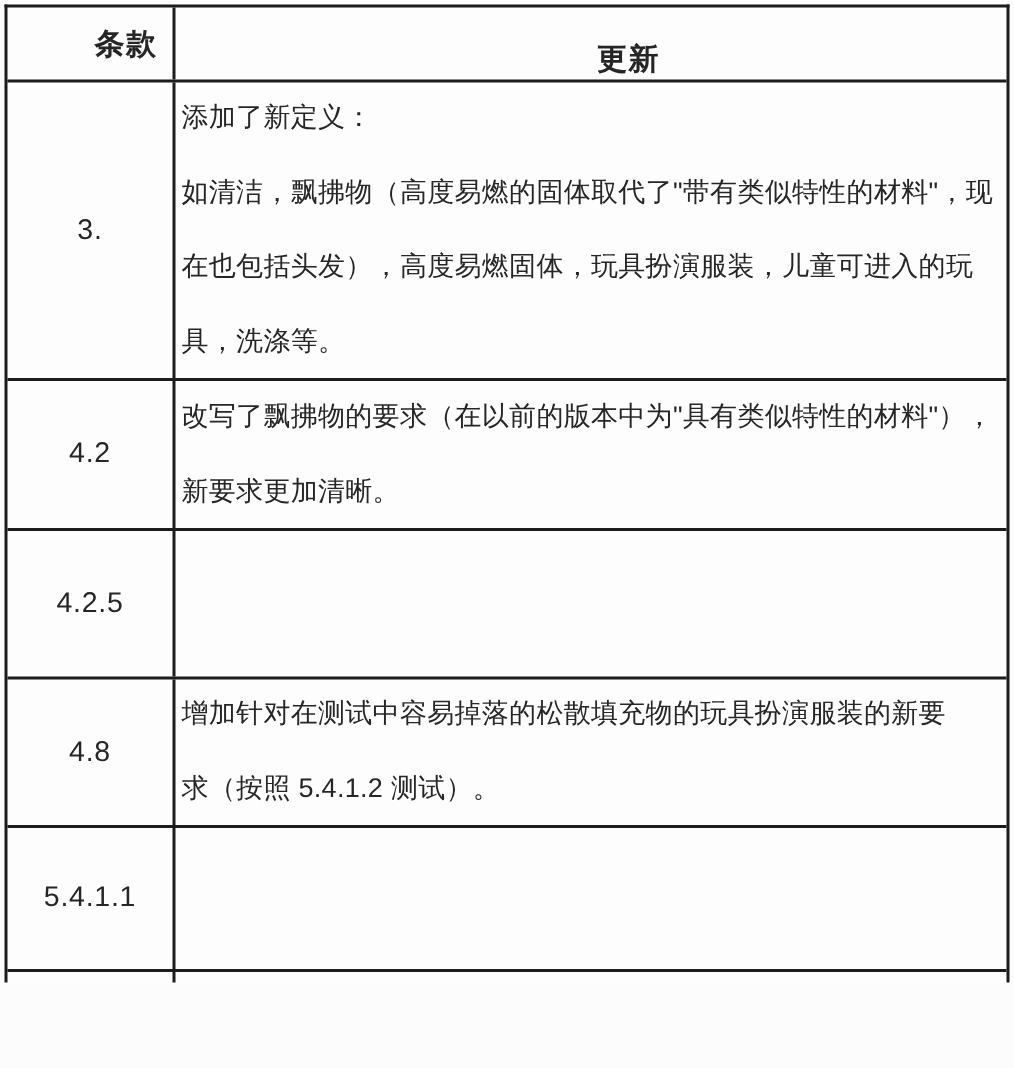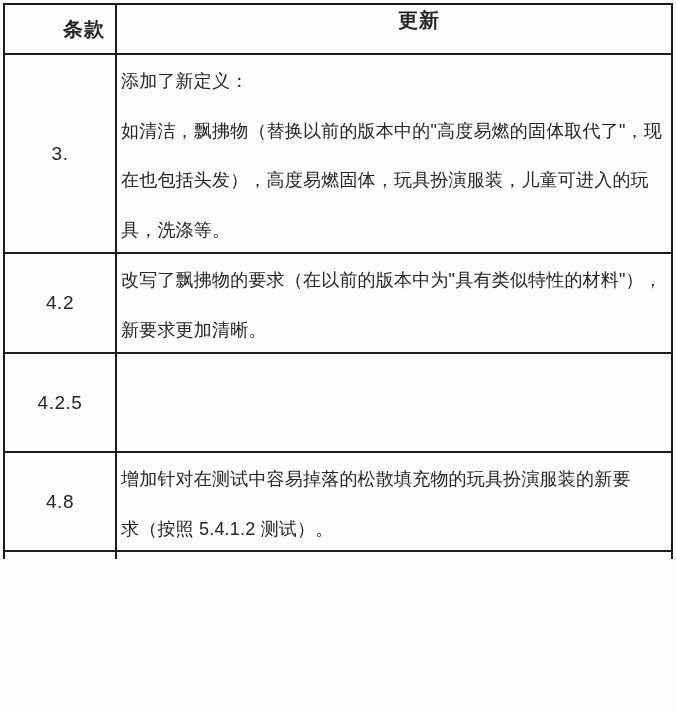--- a/index.html
+++ b/index.html
@@ -46,21 +46,21 @@
     display: flex;
     align-items: center;
     justify-content: center;
     font-size: 19px;
     letter-spacing: 0.5px;
   }
   .cell-update {
     flex: 1;
     box-sizing: border-box;
     display: flex;
-    align-items: flex-start;
+    align-items: flex-end;
     padding: 2px 2px 0 4px;
     overflow: hidden;
     font-size: 18px;
     line-height: 49.5px;
   }
   .row-header .cell-update {
     justify-content: center;
     line-height: normal;
   }
   .header-label {
@@ -87,21 +87,21 @@
       <span class="header-label">更新</span>
     </div>
   </div>
 
   <div class="row row-r0">
     <div class="cell-clause">
       <span>3.</span>
     </div>
     <div class="cell-update">
       <div class="update-text">添加了新定义：
-如清洁，飘拂物（替换以前的版本中的"高度易燃的固体取代了"，现
+如清洁，飘拂物（高度易燃的固体取代了"带有类似特性的材料"，现
 在也包括头发），高度易燃固体，玩具扮演服装，儿童可进入的玩
 具，洗涤等。</div>
     </div>
   </div>
 
 
   <div class="row row-r2">
     <div class="cell-clause">
       <span>4.2</span>
     </div>
@@ -120,19 +120,27 @@
   <div class="row row-r4">
     <div class="cell-clause">
       <span>4.8</span>
     </div>
     <div class="cell-update">
       <div class="update-text">增加针对在测试中容易掉落的松散填充物的玩具扮演服装的新要
 求（按照 5.4.1.2 测试）。</div>
     </div>
   </div>
 
+  <div class="row row-r5">
+    <div class="cell-clause">
+      <span>5.4.1.1</span>
+    </div>
+    <div class="cell-update">
+      <div class="update-text"></div>
+    </div>
+  </div>
 
   <div class="row row-partial">
     <div class="cell-clause"></div>
     <div class="cell-update"></div>
   </div>
 
 </div>
 
 </body></html>

